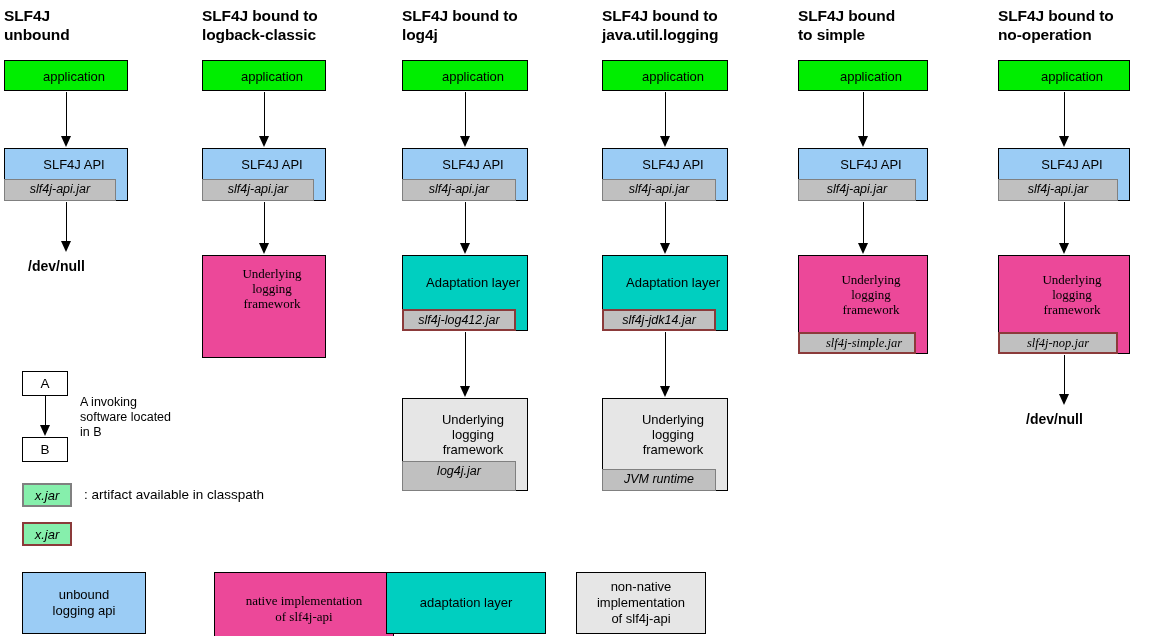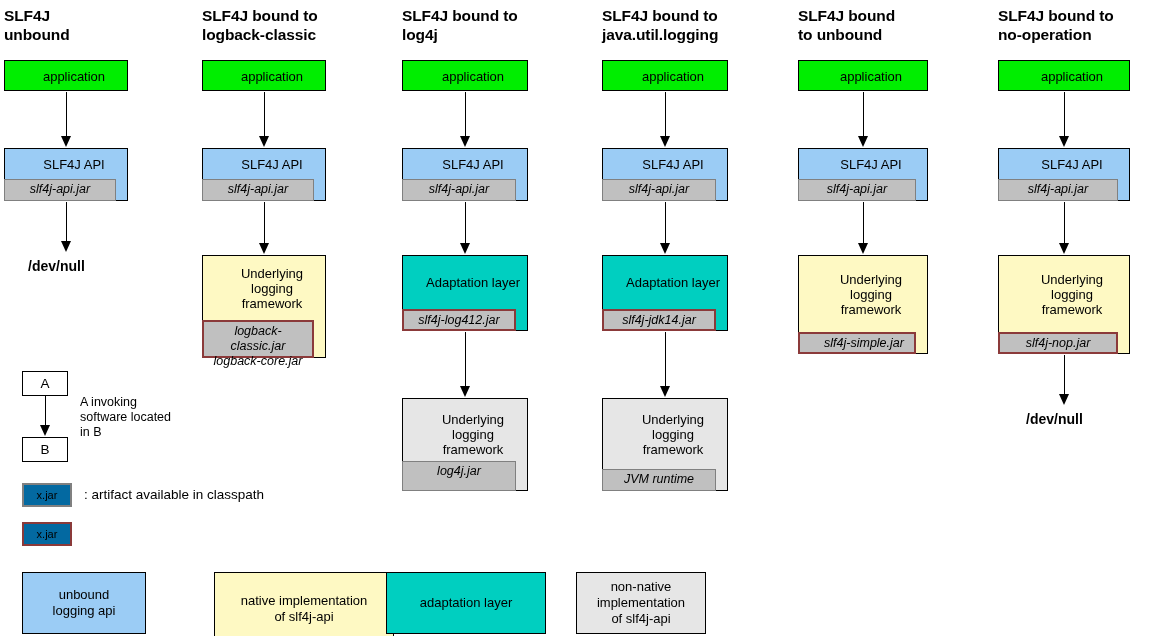--- a/index.html
+++ b/index.html
@@ -57,21 +57,21 @@
     text-align:center;
     padding:2px 5px 2px 5px;
     white-space:pre-line;
     color:#000;
   }
   .jar.binding{ border:2px solid #8b3a3a; }
 
   
   .fill-app   { background:#00ee00; }
   .fill-api   { background:#9bccf5; }
-  .fill-native{ background:#fef9c3; }
+  .fill-native{ background:#ec4899;font-family:Liberation Serif, serif; }
   .fill-adapt { background:#00cfc0; }
   .fill-nonnat{ background:#e6e6e6; }
 
   
   .arrow{position:absolute;}
   .arrow .shaft{
     position:absolute;left:0;top:0;width:1px;background:#000;
   }
   .arrow .head{
     position:absolute;left:-5px;bottom:0;
@@ -94,23 +94,24 @@
     position:absolute;
     box-sizing:border-box;
     border:1px solid #000;
     background:#fff;
     display:flex;align-items:center;justify-content:center;
     font-size:13.5px;
   }
   .legend-jar{
     position:absolute;
     box-sizing:border-box;
-    background:#0369a1;
+    background:#86efac;
     display:flex;align-items:center;justify-content:center;
-    font-size:11px;
+    font-style:italic;
+    font-size:13px;
   }
   .legend-jar.plain{ border:2px solid #808080; }
   .legend-jar.binding{ border:2px solid #8b3a3a; }
   .legend-text{
     position:absolute;
     font-size:12.5px;
     line-height:15px;
     white-space:pre-line;
   }
   .legend-text.big{ font-size:13.5px; line-height:16px; }
@@ -159,22 +160,20 @@
       <div class="title" style="padding-bottom: 24px;">SLF4J API</div>
       <div class="jar" style="width: 112px; height: 22px;">slf4j-api.jar</div>
     </div>
     <div class="arrow" style="left: 264px; top: 92px; height: 55px; width: 1px;">
       <div class="shaft" style="height: 45px;"></div>
       <div class="head"></div>
     </div>
     <div class="node fill-native" style="left: 202px; top: 255px; width: 124px; height: 103px;">
       <div class="title" style="padding-bottom: 40px;">Underlying logging
 framework</div>
-      <div class="jar binding" style="width: 112px; height: 38px;">logback-classic.jar
-logback-core.jar</div>
     </div>
     <div class="arrow" style="left: 264px; top: 202px; height: 52px; width: 1px;">
       <div class="shaft" style="height: 42px;"></div>
       <div class="head"></div>
     </div>
     <div class="col-title" style="left: 402px; top: 6px;">SLF4J bound to
 log4j</div>
     <div class="node fill-app" style="left: 402px; top: 60px; width: 126px; height: 31px;">
       <div class="title">application</div>
     </div>
@@ -229,21 +228,21 @@
       <div class="title" style="padding-bottom: 24px;">Underlying
 logging
 framework</div>
       <div class="jar" style="width: 114px; height: 22px;">JVM runtime</div>
     </div>
     <div class="arrow" style="left: 665px; top: 332px; height: 65px; width: 1px;">
       <div class="shaft" style="height: 55px;"></div>
       <div class="head"></div>
     </div>
     <div class="col-title" style="left: 798px; top: 6px;">SLF4J bound
-to unbound</div>
+to simple</div>
     <div class="node fill-app" style="left: 798px; top: 60px; width: 130px; height: 31px;">
       <div class="title">application</div>
     </div>
     <div class="node fill-api" style="left: 798px; top: 148px; width: 130px; height: 53px;">
       <div class="title" style="padding-bottom: 24px;">SLF4J API</div>
       <div class="jar" style="width: 118px; height: 22px;">slf4j-api.jar</div>
     </div>
     <div class="arrow" style="left: 863px; top: 92px; height: 55px; width: 1px;">
       <div class="shaft" style="height: 45px;"></div>
       <div class="head"></div>

